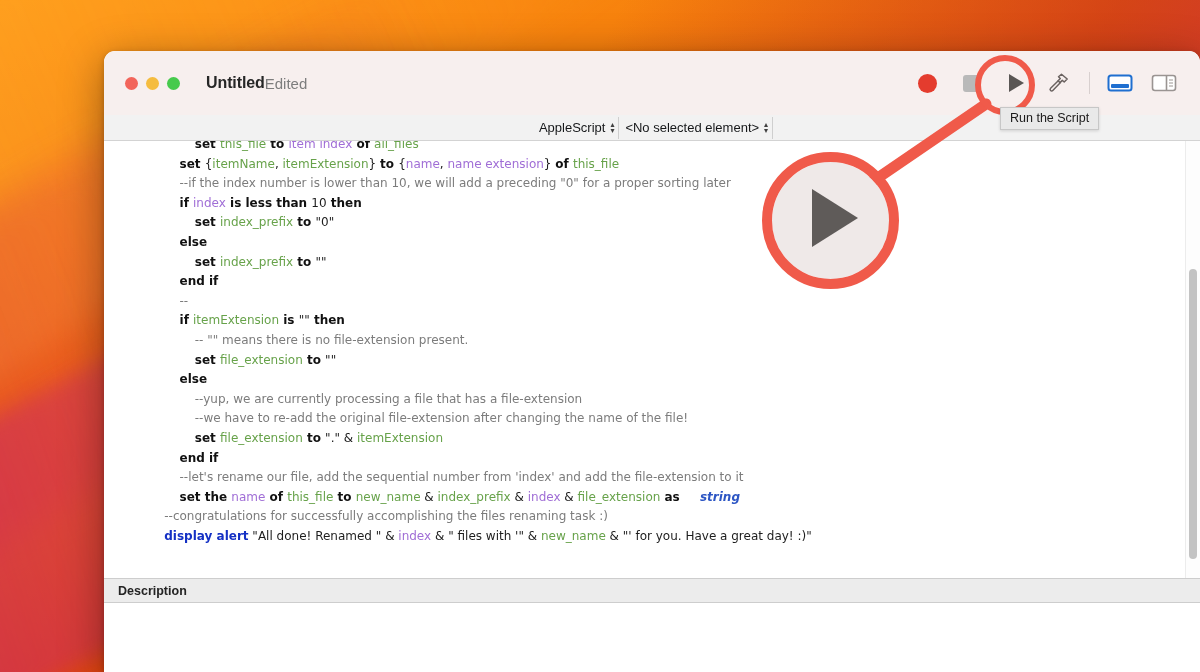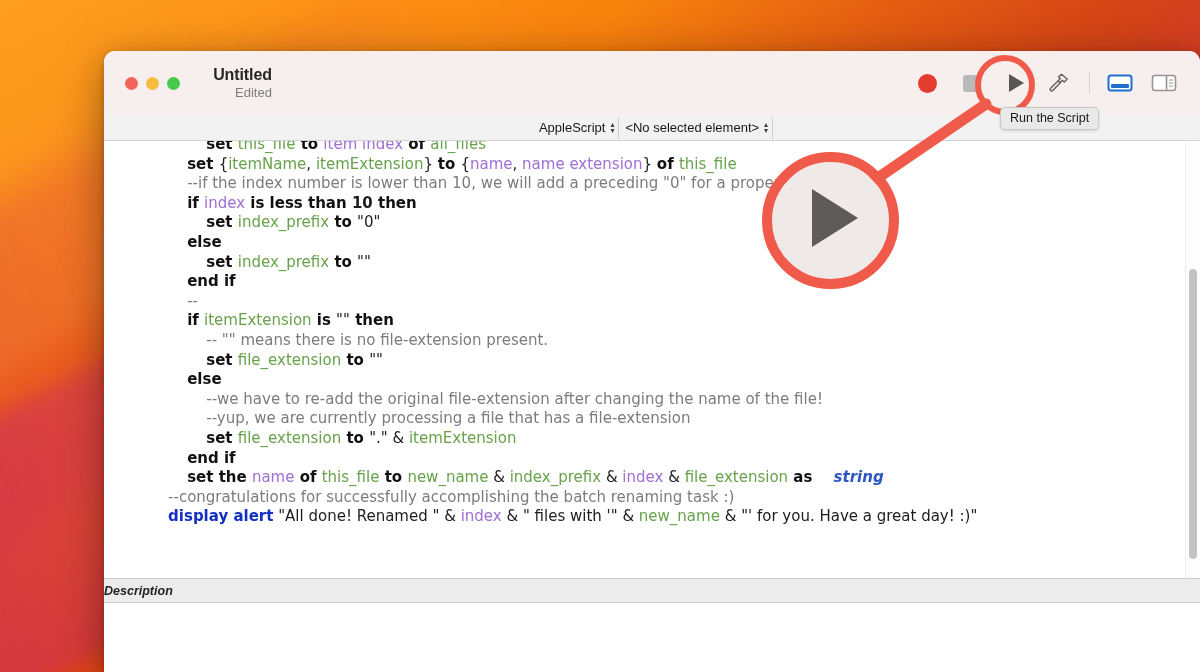--- a/index.html
+++ b/index.html
@@ -83,31 +83,31 @@
     display: flex; gap: 8px;
     margin-left: 21px;
   }
   .light { width: 13px; height: 13px; border-radius: 50%; }
   .light.close    { background: #f2655b; }
   .light.minimize { background: #f5bc3f; }
   .light.zoom     { background: #46ca4c; }
 
   #title-block {
     margin-left: 26px;
-    display: flex; flex-direction: column;
+    display: flex; 
     justify-content: center;
     line-height: 1.12;
     text-align: right;
   }
   #doc-title {
     font-size: 16px; font-weight: bold; color: #262626;
     letter-spacing: -0.1px;
   }
   #doc-subtitle {
-    font-size: 13px; color: #7d7d7d; margin-top: 2px; margin-left: 29px;
+    font-size: 15px; color: #7d7d7d; margin-top: 2px;
   }
 
   #toolbar-right {
     position: absolute; right: 14px; top: 0;
     height: 64px;
     display: flex; align-items: center; gap: 0;
   }
   .tb-btn {
     width: 44px; height: 44px;
     display: flex; align-items: center; justify-content: center;
@@ -155,33 +155,33 @@
     position: relative;
     height: 437px;
     background: #ffffff;
     overflow: hidden;
     padding-left: 45px;
     padding-top: 0px;
   }
   .code-line {
     height: 19.6px;
     font-family: "DejaVu Sans", sans-serif;
-    font-size: 15px;
+    font-size: 12px;
     color: #1d1d1d;
     white-space: pre;
     line-height: 19.6px;
   }
   .kw   { font-weight: bold; color: #111111; }
   .var  { color: #67a24a; }
   .prop { color: #a06ed6; }
   .cmt  { color: #7c7c7c; }
   .cls  { color: #2d56c4; font-style: italic; font-weight: bold; margin-left: 16px; }
   .cmd  { color: #1430c4; font-weight: bold; margin-top: 24px; }
   .str  { color: #1d1d1d; }
-  .num  { color: #1d1d1d; font-weight: bold; }
+  .num  { color: #1d1d1d; }
 
   
   #vscroll-track {
     position: absolute; right: 0; top: 0;
     width: 15px; height: 437px;
     background: #fdfdfd;
     border-left: 1px solid #ececec;
   }
   #vscroll-thumb {
     position: absolute; right: 3px; top: 128px;
@@ -190,22 +190,22 @@
     border-radius: 4px;
   }
 
   
   #desc-header {
     height: 25px;
     background: #ececec;
     border-top: 1px solid #cdcdcd;
     border-bottom: 1px solid #cdcdcd;
     display: flex; align-items: center;
-    padding-left: 0;
-    font-size: 12.5px; font-weight: bold; color: #242424; font-style: italic;
+    padding-left: 14px;
+    font-size: 12.5px; font-weight: bold; color: #242424;
   }
   #desc-body { height: 70px; background: #ffffff; }
 
   
   #annot-layer {
     position: absolute; left: 0; top: 0;
     width: 1200px; height: 672px;
     pointer-events: none;
   }
   .ring {
@@ -232,21 +232,21 @@
     border-top: 29px solid transparent;
     border-bottom: 29px solid transparent;
   }
 
   #tooltip {
     position: absolute;
     left: 1000px; top: 107px;
     padding: 3px 9px 4px 9px;
     background: #e9e9e9;
     border: 1px solid #c7c7c7;
-    border-radius: 5px;
+    border-radius: 0;
     font-size: 12.5px; color: #1b1b1b;
     box-shadow: 0 1px 3px rgba(0,0,0,0.14);
   }
 </style>
 </head>
 <body>
 
 <div id="desktop">
   <div id="wp-band1"></div>
   <div id="wp-band2"></div>
@@ -328,26 +328,27 @@
           <div class="code-line"><span>        </span><span class="kw">if </span><span class="prop">index</span><span class="kw"> is less than </span><span class="num">10</span><span class="kw"> then</span></div>
           <div class="code-line"><span>            </span><span class="kw">set </span><span class="var">index_prefix</span><span class="kw"> to </span><span class="str">"0"</span></div>
           <div class="code-line"><span>        </span><span class="kw">else</span></div>
           <div class="code-line"><span>            </span><span class="kw">set </span><span class="var">index_prefix</span><span class="kw"> to </span><span class="str">""</span></div>
           <div class="code-line"><span>        </span><span class="kw">end if</span></div>
           <div class="code-line"><span class="cmt">        --</span></div>
           <div class="code-line"><span>        </span><span class="kw">if </span><span class="var">itemExtension</span><span class="kw"> is </span><span class="str">""</span><span class="kw"> then</span></div>
           <div class="code-line"><span class="cmt">            -- "" means there is no file-extension present.</span></div>
           <div class="code-line"><span>            </span><span class="kw">set </span><span class="var">file_extension</span><span class="kw"> to </span><span class="str">""</span></div>
           <div class="code-line"><span>        </span><span class="kw">else</span></div>
+          <div class="code-line"><span class="cmt">            --yup, we are currently processing a file that has a file-extension</span></div>
           <div class="code-line"><span class="cmt">            --we have to re-add the original file-extension after changing the name of the file!</span></div>
-          <div class="code-line"><span class="cmt">            --yup, we are currently processing a file that has a file-extension</span></div>
           <div class="code-line"><span>            </span><span class="kw">set </span><span class="var">file_extension</span><span class="kw"> to </span><span class="str">"."</span><span> &amp; </span><span class="var">itemExtension</span></div>
           <div class="code-line"><span>        </span><span class="kw">end if</span></div>
+          <div class="code-line"><span class="cmt">        --let's rename our file, add the sequential number from 'index' and add the file-extension to it</span></div>
           <div class="code-line"><span>        </span><span class="kw">set the </span><span class="prop">name</span><span class="kw"> of </span><span class="var">this_file</span><span class="kw"> to </span><span class="var">new_name</span><span> &amp; </span><span class="var">index_prefix</span><span> &amp; </span><span class="prop">index</span><span> &amp; </span><span class="var">file_extension</span><span class="kw"> as </span><span class="cls">string</span></div>
-          <div class="code-line"><span class="cmt">    --congratulations for successfully accomplishing the batch renaming task :)</span></div>
+          <div class="code-line"><span class="cmt">    --congratulations for successfully accomplishing the files renaming task :)</span></div>
           <div class="code-line"><span>    </span><span class="cmd">display alert</span><span class="str"> "All done! Renamed "</span><span> &amp; </span><span class="prop">index</span><span> &amp; </span><span class="str">" files with '"</span><span> &amp; </span><span class="var">new_name</span><span> &amp; </span><span class="str">"' for you. Have a great day! :)"</span></div>
         </div>
       <div id="vscroll-track">
         <div id="vscroll-thumb"></div>
       </div>
     </div>
 
     <div id="desc-header">Description</div>
     <div id="desc-body"></div>
   </div>

